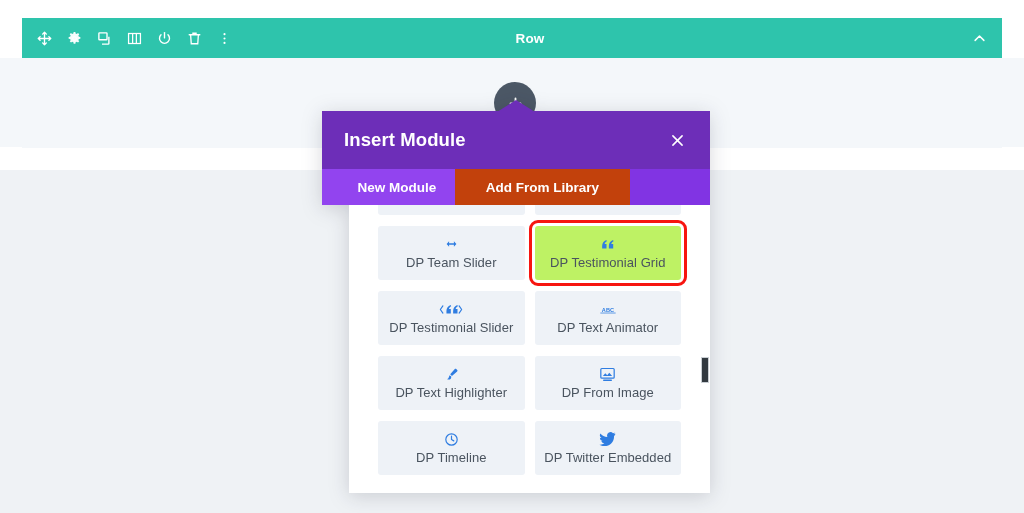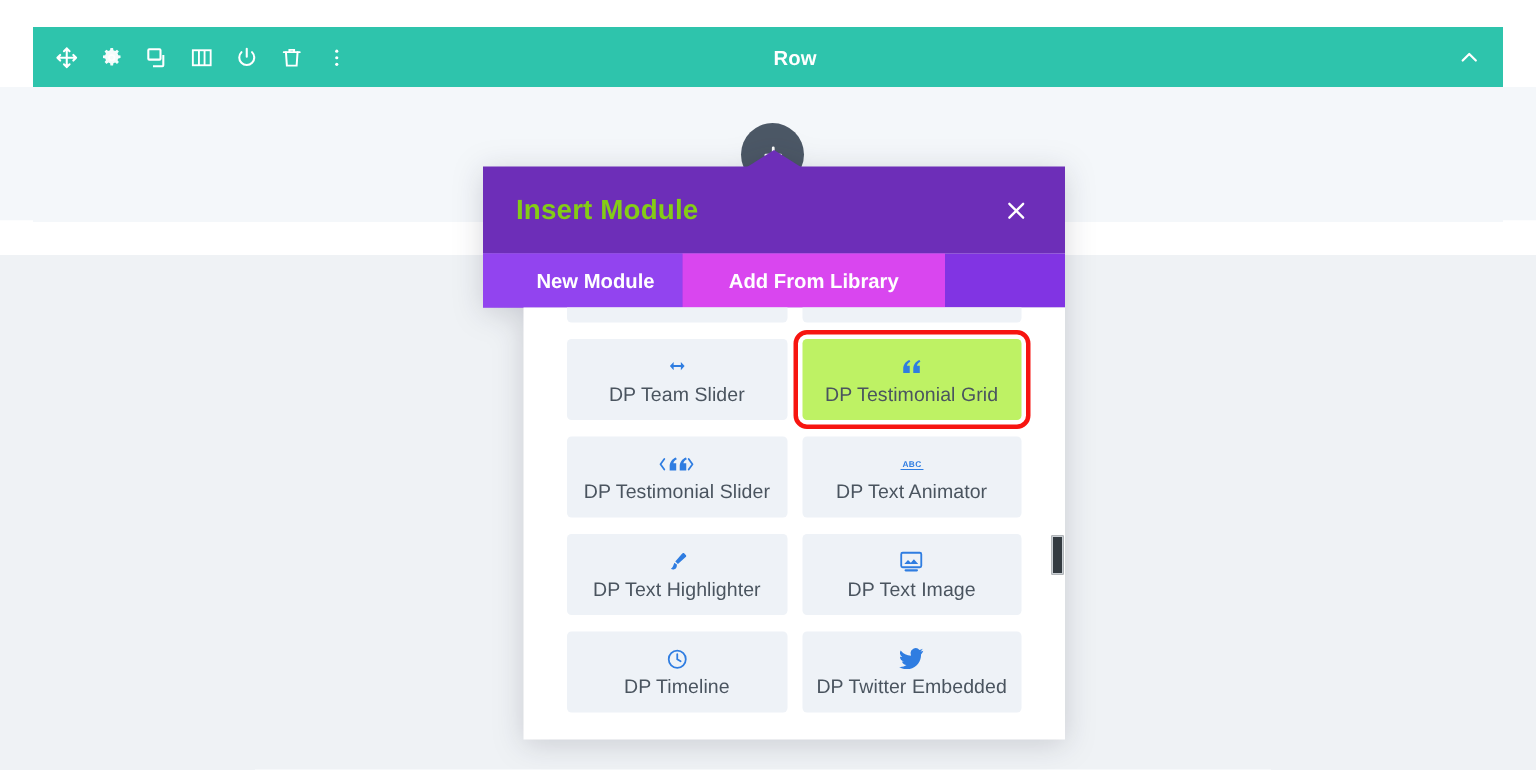--- a/index.html
+++ b/index.html
@@ -141,21 +141,21 @@
   }
   .modal-head {
     height: 58px;
     background: #6d2eb8;
     display: flex;
     align-items: center;
     padding: 0 22px;
     box-sizing: border-box;
   }
   .modal-title {
-    color: #84cc16;
+    color: #ffffff;
     font-size: 18.5px;
     font-weight: 700;
     letter-spacing: .1px;
   }
   .modal-close {
     margin-left: auto;
     color: #ffffff;
     width: 22px; height: 22px;
     display: flex;
     align-items: center;
@@ -171,21 +171,21 @@
     display: flex;
     align-items: center;
     justify-content: center;
     color: #ffffff;
     font-size: 13.5px;
     font-weight: 700;
     cursor: pointer;
     box-sizing: border-box;
   }
   .modal-tab.tab-new   { width: 133px; background: #9244ef; padding-left: 17px; }
-  .modal-tab.tab-lib   { width: 175px; background: #d946ef; }
+  .modal-tab.tab-lib   { width: 175px; background: #c2410c; }
 
   .modal-body {
     position: relative;
     height: 288px;
     background: #ffffff;
     overflow: hidden;
     margin-left: 27px;
   }
   .modules-grid {
     position: absolute;
@@ -402,21 +402,21 @@
           <div class="module-label">DP Text Highlighter</div>
         </div>
         <div class="module-card">
           <div class="module-icon">
             <svg width="17" height="15" viewBox="0 0 24 22" fill="none" stroke="currentColor" stroke-width="1.8">
               <rect x="2.2" y="2.2" width="19.6" height="14.2" rx="1.4"></rect>
               <path d="M5.2 13.2l3.6-4 2.8 2.8 3-3.4 4.2 4.6z" fill="currentColor" stroke="none"></path>
               <path d="M6.5 19.4h11" stroke-linecap="round" stroke-width="2.2"></path>
             </svg>
           </div>
-          <div class="module-label">DP Text Image</div>
+          <div class="module-label">DP From Image</div>
         </div>
         <div class="module-card">
           <div class="module-icon">
             <svg width="15" height="15" viewBox="0 0 24 24" fill="none" stroke="currentColor" stroke-width="1.9">
               <circle cx="12" cy="12" r="9.1"></circle>
               <path d="M12 6.6V12l3.6 2.2" stroke-linecap="round"></path>
             </svg>
           </div>
           <div class="module-label">DP Timeline</div>
         </div>

